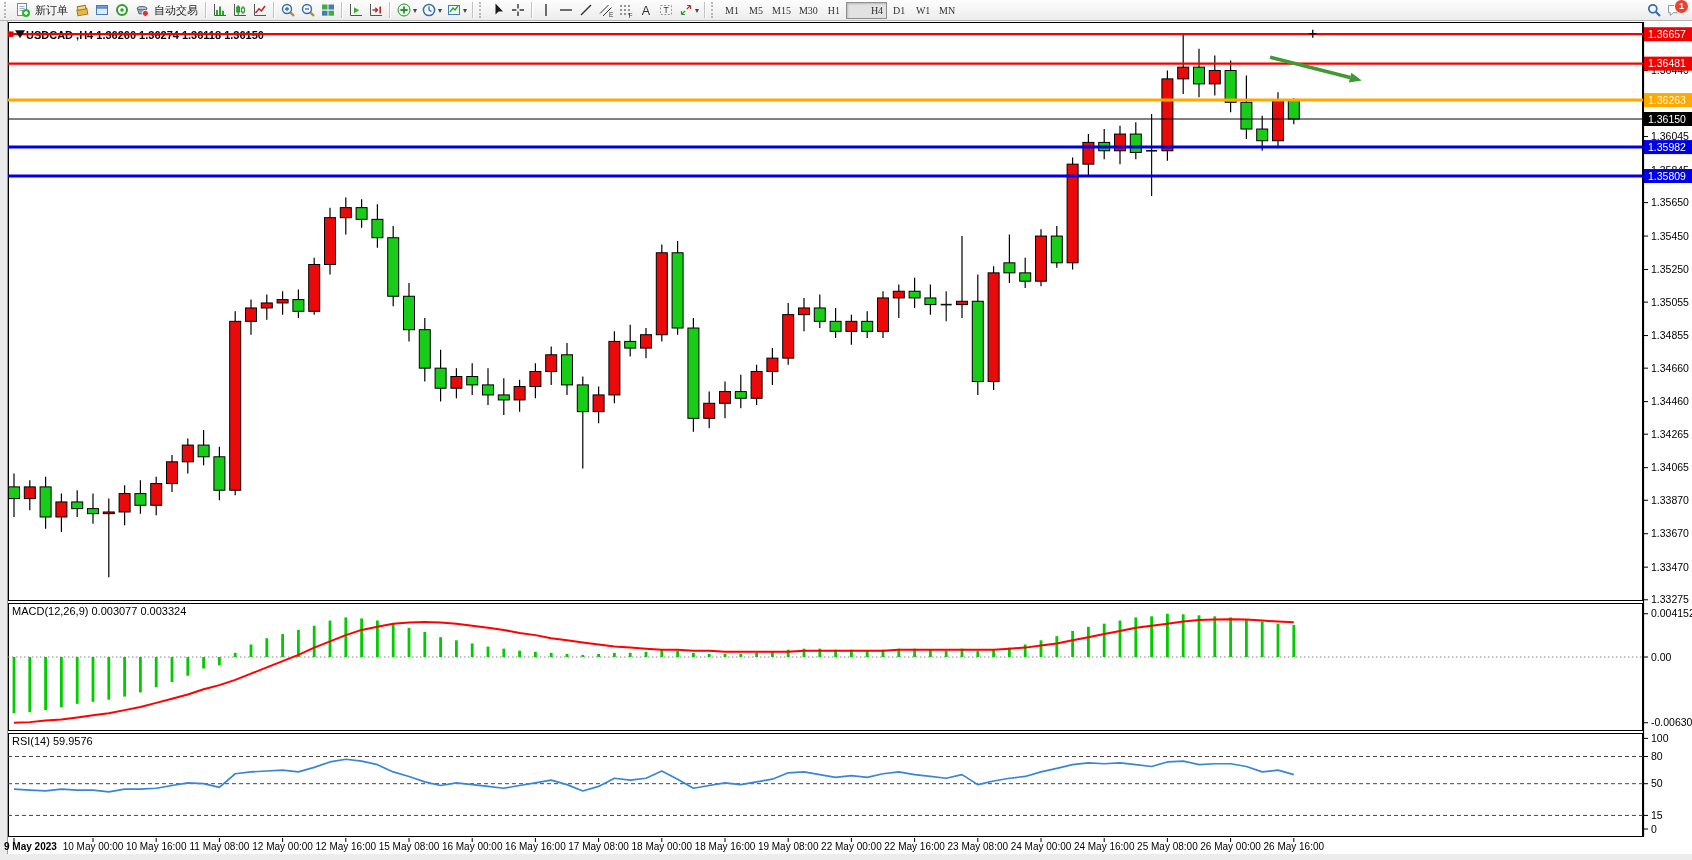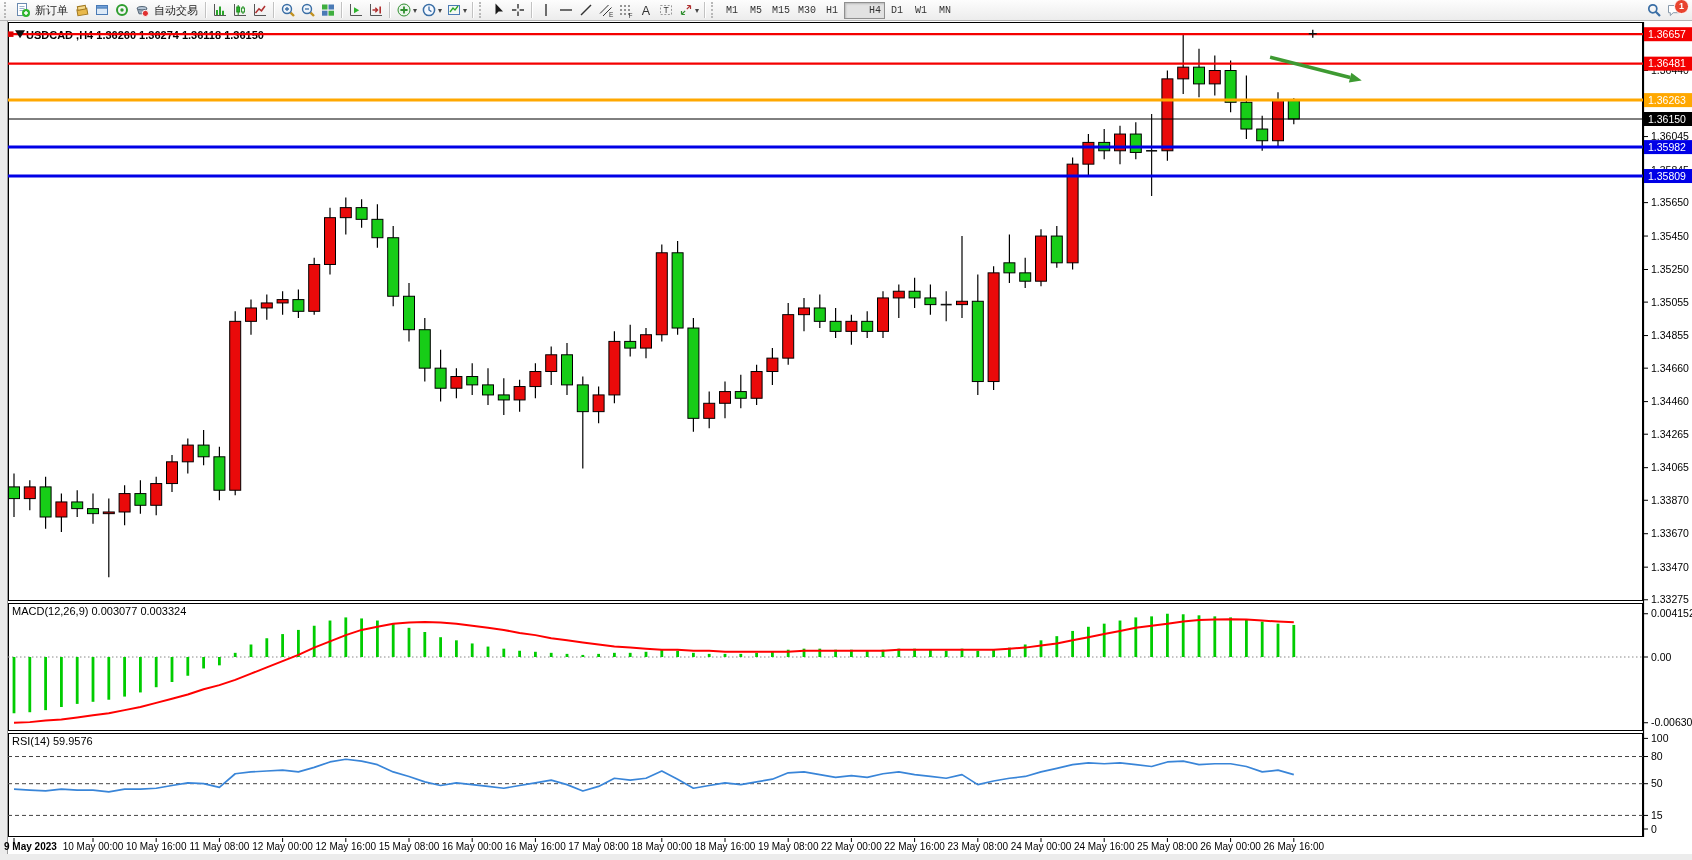--- a/index.html
+++ b/index.html
@@ -8,21 +8,21 @@
     background:linear-gradient(#fdfdfd,#ececec);border-bottom:1px solid #b5b5b5;
     display:flex;align-items:center;padding:0 2px;box-sizing:border-box;}
   .tbtn{height:18px;min-width:20px;display:flex;align-items:center;justify-content:center;
     border:1px solid transparent;background:transparent;padding:0 1px;margin:0;cursor:default;}
   .tbtn svg{width:16px;height:16px;display:block;}
   .tlabel{font-size:11px;color:#222;margin:0 4px 0 2px;white-space:nowrap;font-family:Liberation Serif, serif;}
   .caret{font-size:8px;color:#444;margin-left:1px;}
   .sep{width:1px;height:16px;background:#c2c2c2;border-right:1px solid #ffffff;margin:0 3px;}
   .grip{width:3px;height:16px;border-left:2px dotted #b8b8b8;margin:0 4px 0 2px;}
   .tf{height:17px;min-width:24px;font-size:10px;color:#333;border:1px solid transparent;
-    background:transparent;padding:0 3px;margin:0;font-family:Liberation Mono, monospace;}
+    background:transparent;padding:0 3px;margin:0;font-family:Liberation Serif, serif;}
   .tf.active{background:#e2e2e2;border:1px solid #8f8f8f;box-shadow:inset 1px 1px 2px rgba(0,0,0,.18);padding-left:24px;}
   #tb-right{margin-left:auto;display:flex;align-items:center;padding-right:6px;}
   .chatwrap{position:relative;}
   .badge{position:absolute;top:-3px;right:-6px;background:#e8432e;color:#fff;border:1px solid #fff;
     border-radius:8px;font-size:9px;font-weight:bold;min-width:13px;height:13px;line-height:13px;text-align:center;}
   #chart{position:absolute;top:0;left:0;}
   text{font-family:"Liberation Sans",sans-serif;}
   .chart-title{font-size:11px;font-weight:bold;fill:#000;}
   .ind-label{font-size:11px;fill:#000;}
 </style>

